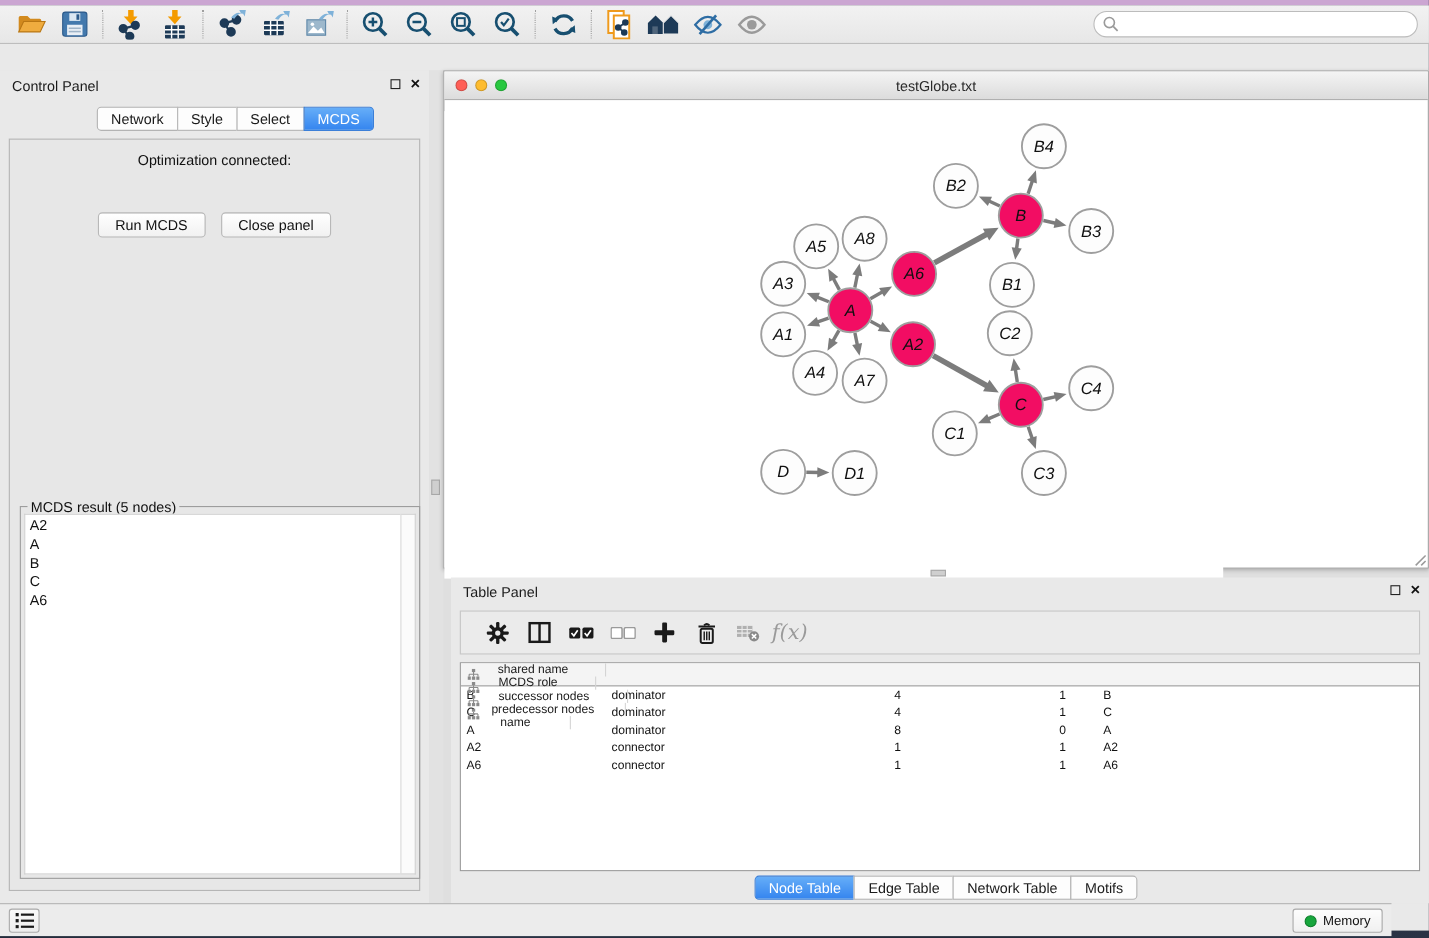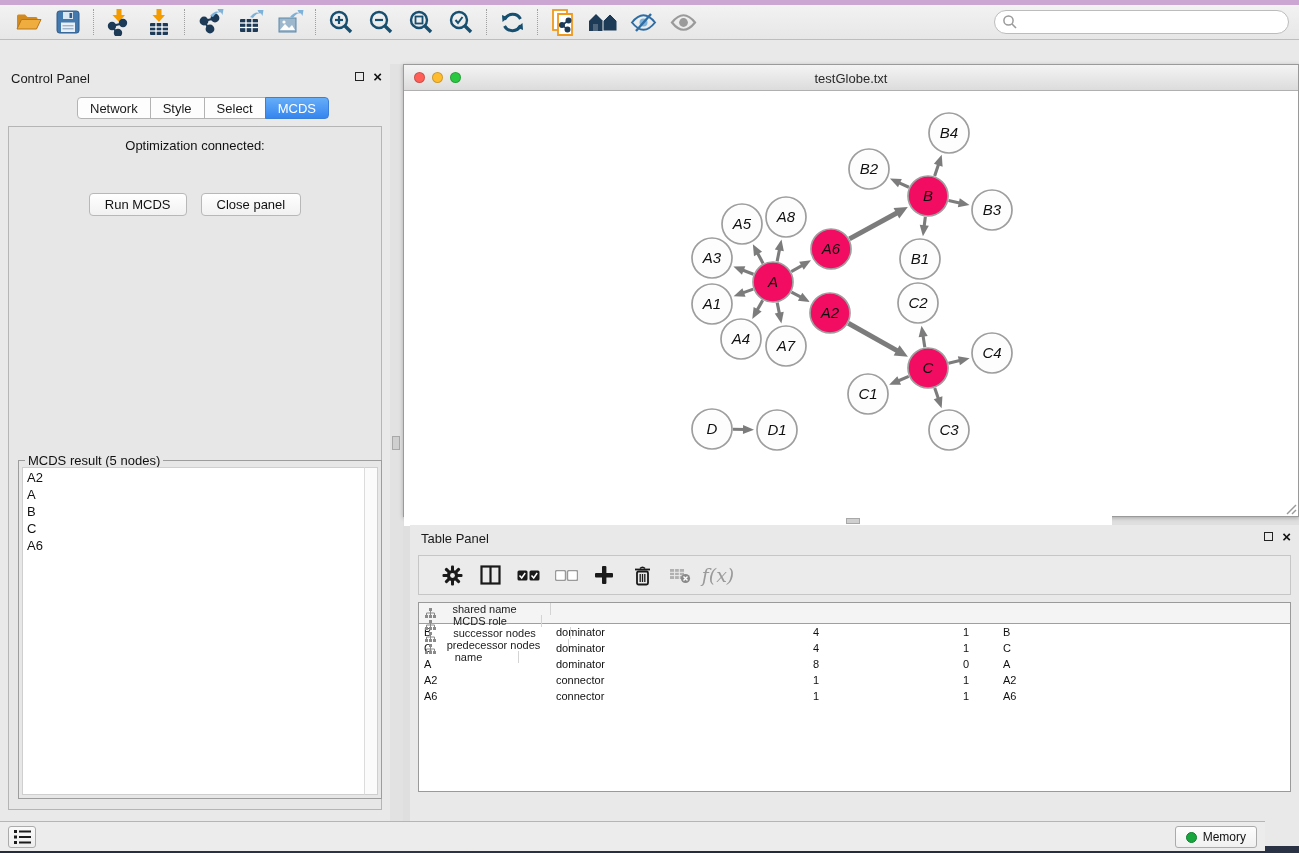--- a/index.html
+++ b/index.html
@@ -35,21 +35,21 @@
   .main-row { position:absolute; top:59px; left:0; width:1299px; height:757px; background:#e4e4e4; }
 
   
   .control-panel { position:absolute; left:0; top:0; width:390px; height:757px; background:#e9e9e9; }
   .panel-head { position:absolute; left:0; top:6px; width:100%; height:18px; }
   .panel-head .ptitle { position:absolute; left:11px; top:1px; font-size:13px; color:#1a1a1a; }
   .float-ico { display:inline-block; width:9px; height:9px; border:1.6px solid #222; }
   .close-ico { font-size:15px; font-weight:bold; color:#111; line-height:9px; }
   .head-btns { position:absolute; right:8px; top:2px; display:flex; gap:9px; align-items:center; }
 
-  .seg-tabs { position:absolute; display:flex; }
+  .seg-tabs { position:absolute; display:flex;margin-left:11px; }
   .cp-tabs { left:77px; top:33px; }
   .tab { height:22px; padding:0 12px; font-size:13px; color:#1a1a1a; background:#fdfdfd;
     border:1px solid #b3b3b3; margin-left:-1px; display:flex; align-items:center; }
   .tab:first-child { border-radius:4px 0 0 4px; margin-left:0; }
   .tab:last-child { border-radius:0 4px 4px 0; }
   .tab.selected { background:linear-gradient(#66aef8,#3585ef); color:#ffffff; border-color:#3b7fd8; }
 
   .cp-box { position:absolute; left:8px; top:62px; width:374px; height:684px;
     background:#e7e7e7; border:1px solid #b5b5b5; }
   .crit-label { position:absolute; left:0; right:0; top:11px; text-align:center; font-size:13px; color:#111; }
@@ -682,20 +682,26 @@
             </div>
             <div class="tr">
               <div class="td l" style="width: 132px;">A6</div>
               <div class="td l" style="width: 123px;">connector</div>
               <div class="td r" style="width: 152px;">1</div>
               <div class="td r" style="width: 150px;">1</div>
               <div class="td n" style="width: 100px;">A6</div>
             </div>
           </div>
 
+        <div class="seg-tabs tp-tabs" id="tp-tabs">
+            <button class="tab selected">Node Table</button>
+            <button class="tab">Edge Table</button>
+            <button class="tab">Network Table</button>
+            <button class="tab">Motifs</button>
+          </div>
       </div>
     </div>
   </div>
 
   <div class="statusbar">
     <div class="status-left-btn">
       <svg width="17" height="14" viewBox="0 0 17 14">
         <g fill="#1a1a1a">
           <rect x="0" y="0" width="3" height="3"></rect>
             <rect x="5" y="0.5" width="12" height="2"></rect>

